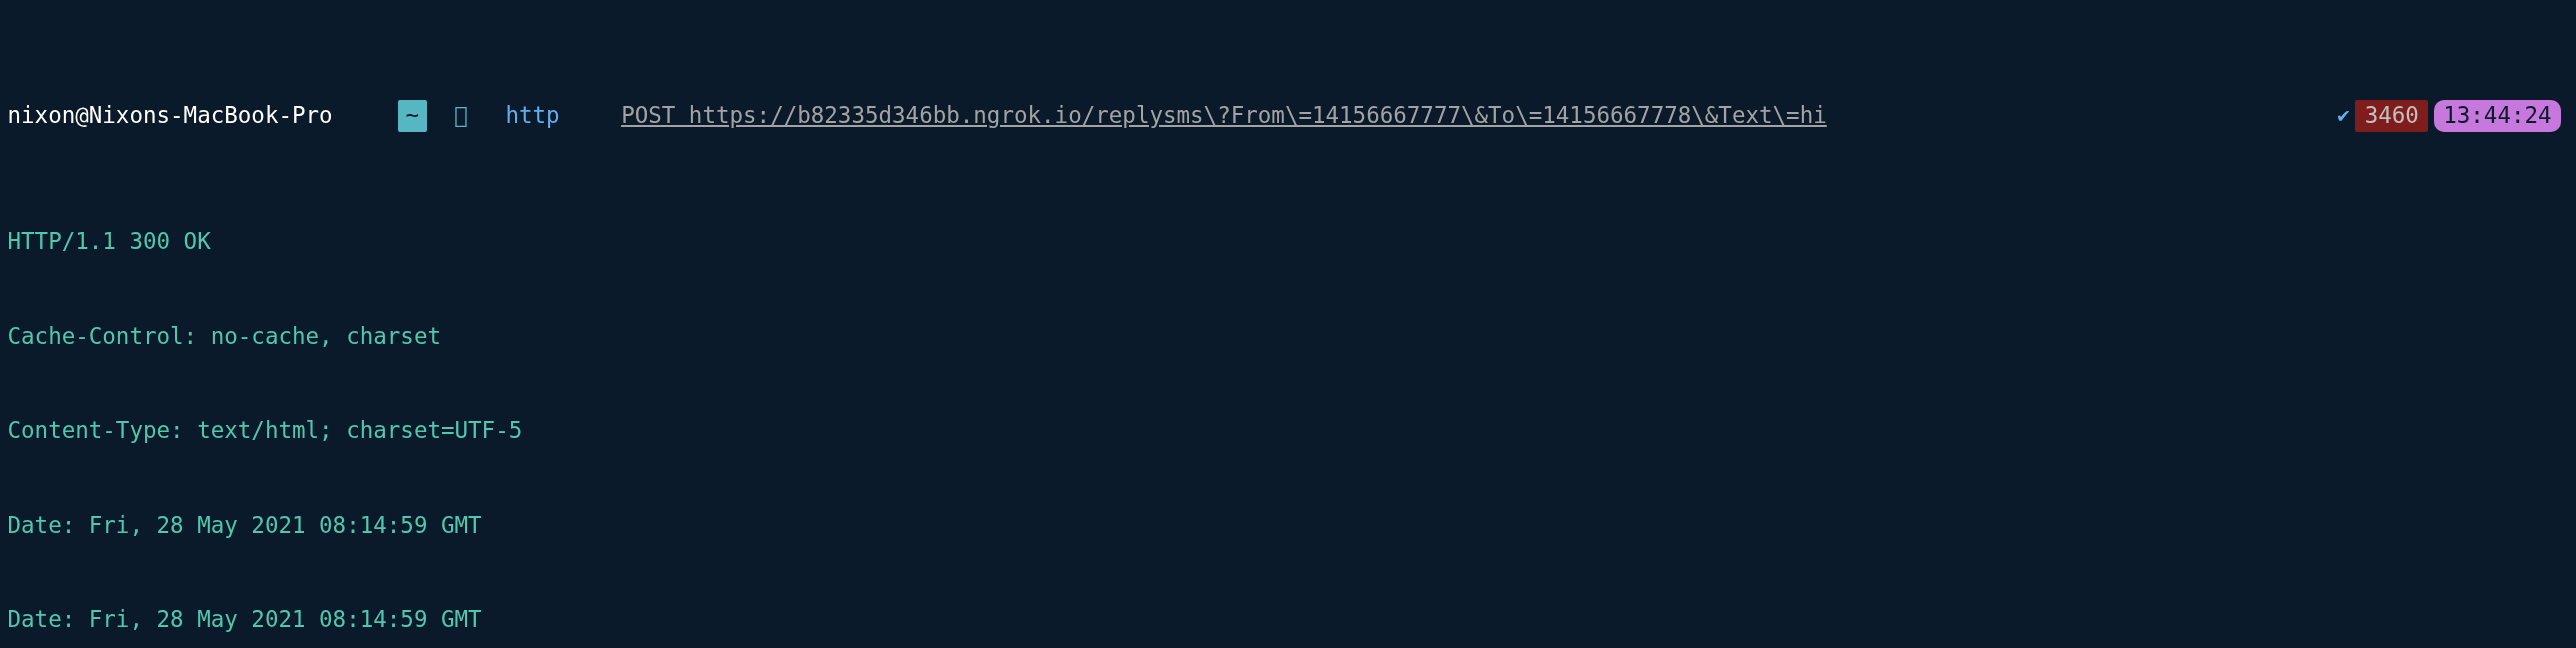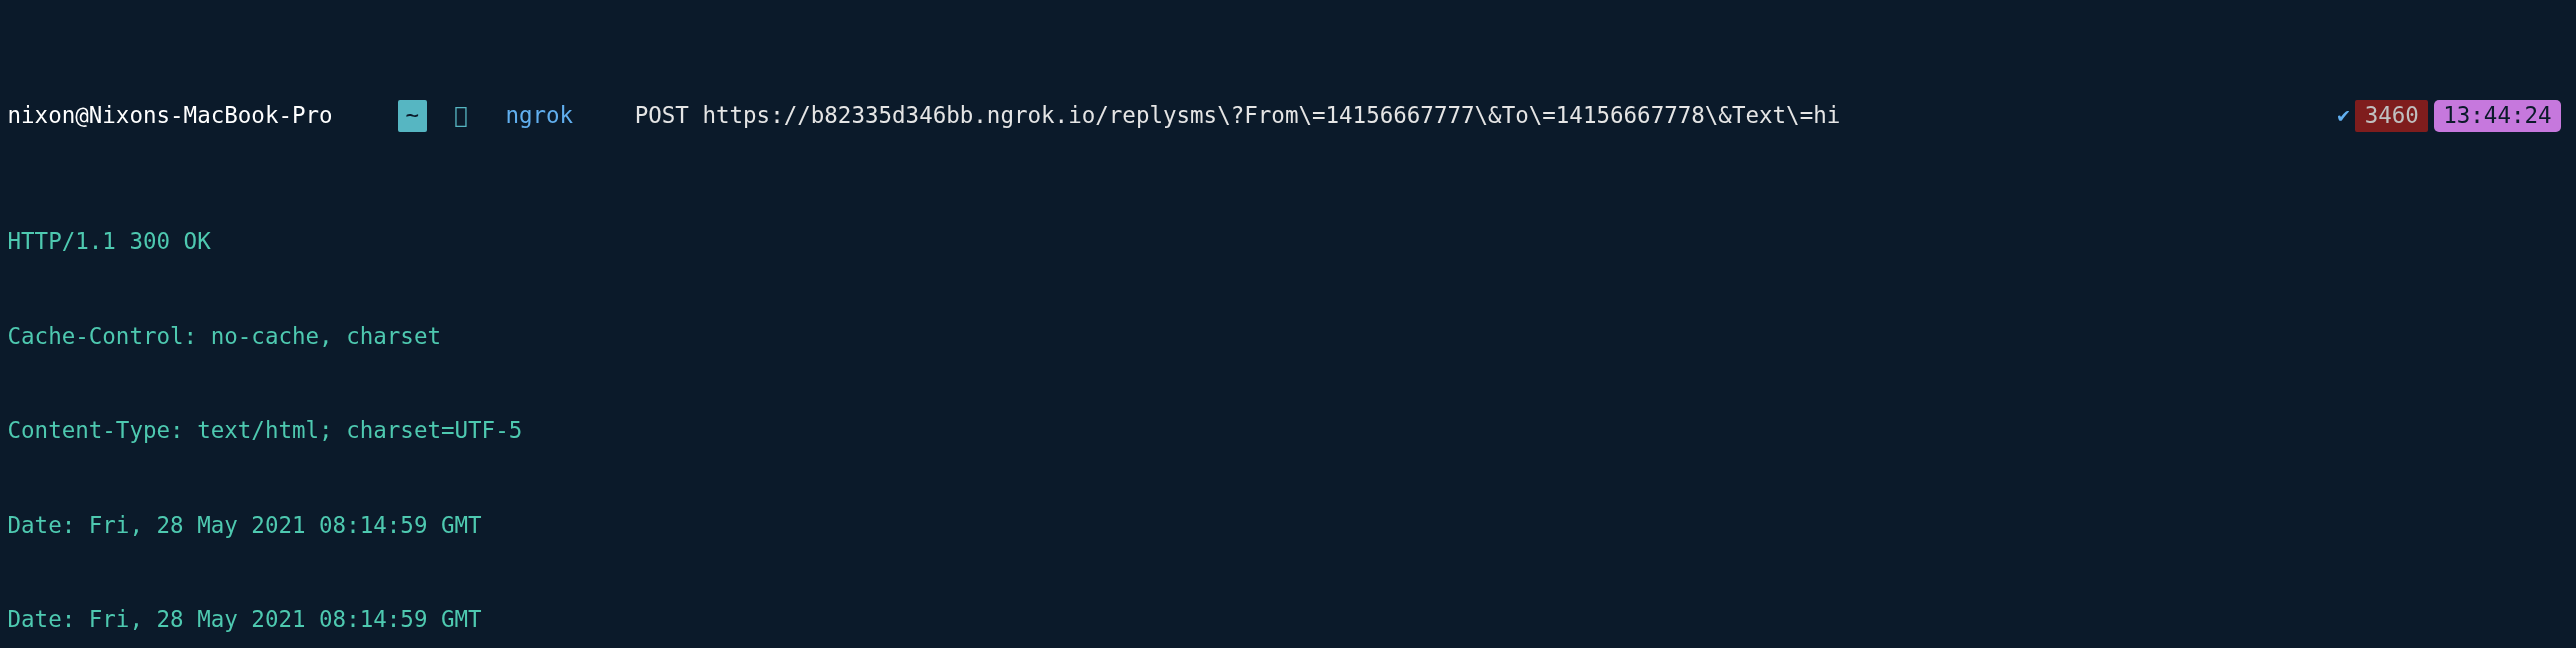--- a/index.html
+++ b/index.html
@@ -26,55 +26,55 @@
   .prompt-user { color: #ffffff; }
   .prompt-tilde-bg {
     background: #56b6c2;
     color: #0b1a2a;
     padding: 0 7.5px;
     border-radius: 1.9px;
     margin: 0 3.8px;
   }
   .prompt-arrow2 { color: #56b6c2; }
   .cmd-http { color: #61afef; }
-  .cmd-rest { color: #e5e5e5; }
+  .cmd-rest { color: #a3a3a3; text-decoration: underline; }
   .status-right {
     position: absolute;
     right: 7.5px;
     top: 0;
     display: flex;
     align-items: center;
     gap: 5.6px;
   }
   .checkmark { color: #61afef; font-size: 20.7px; }
   .badge-gray {
     background: #7f1d1d;
     color: #c0c0c0;
     padding: 0 9.4px;
     border-radius: 1.9px;
   }
   .badge-pink {
     background: #c678dd;
     color: #0b1a2a;
     padding: 0 9.4px;
-    border-radius: 5px;
+    border-radius: 10px;
   }
   .headers { color: #4ec9b0; }
 </style>
 </head>
 <body>
 
 <div class="terminal">
 
   <div class="prompt-line">
     <span class="prompt-user">nixon@Nixons-MacBook-Pro</span>
     <span style="color:#ffffff;"> </span>
     <span class="prompt-tilde-bg">~</span>
     <span class="prompt-arrow2"> </span>
-    <span class="cmd-http">ngrok</span>
+    <span class="cmd-http">http</span>
     <span> </span>
     <span class="cmd-rest">POST https://b82335d346bb.ngrok.io/replysms\?From\=14156667777\&amp;To\=14156667778\&amp;Text\=hi</span>
 
     <span class="status-right">
       <span class="checkmark">✔</span>
       <span class="badge-gray">3460</span>
       <span class="badge-pink">13:44:24</span>
     </span>
   </div>
 

